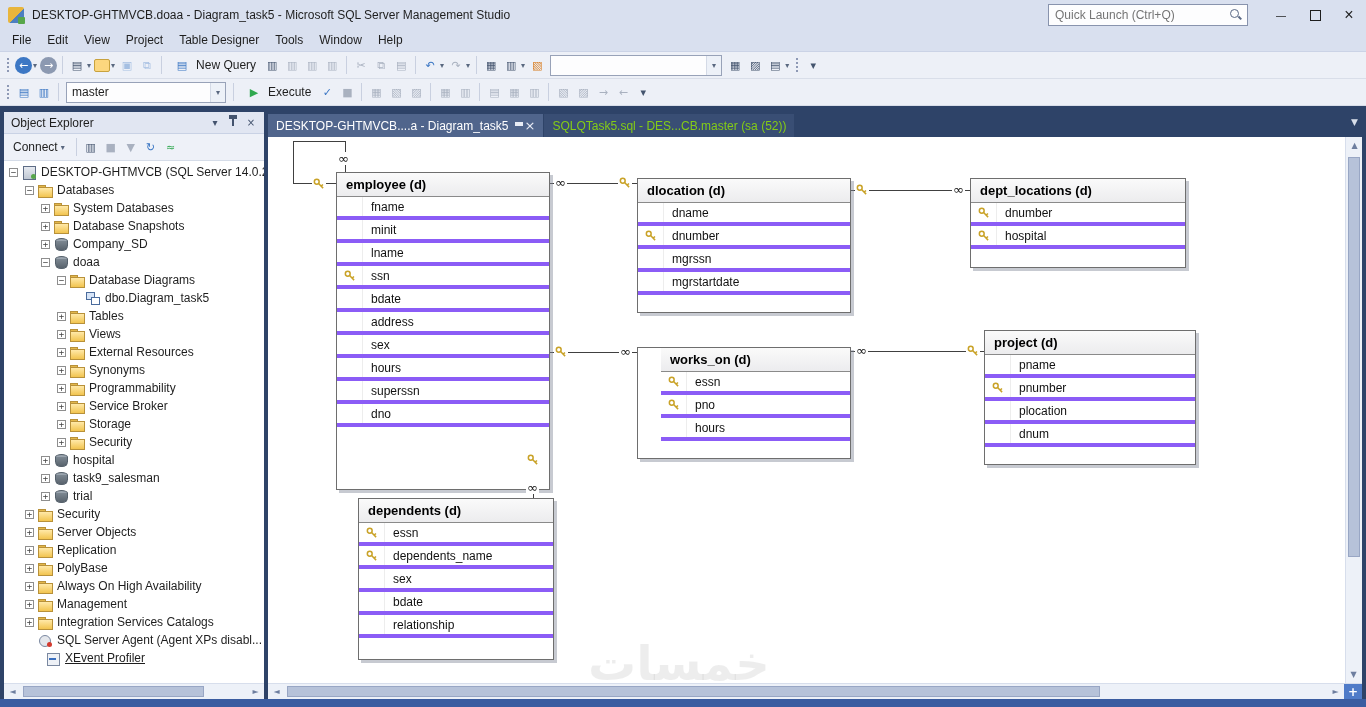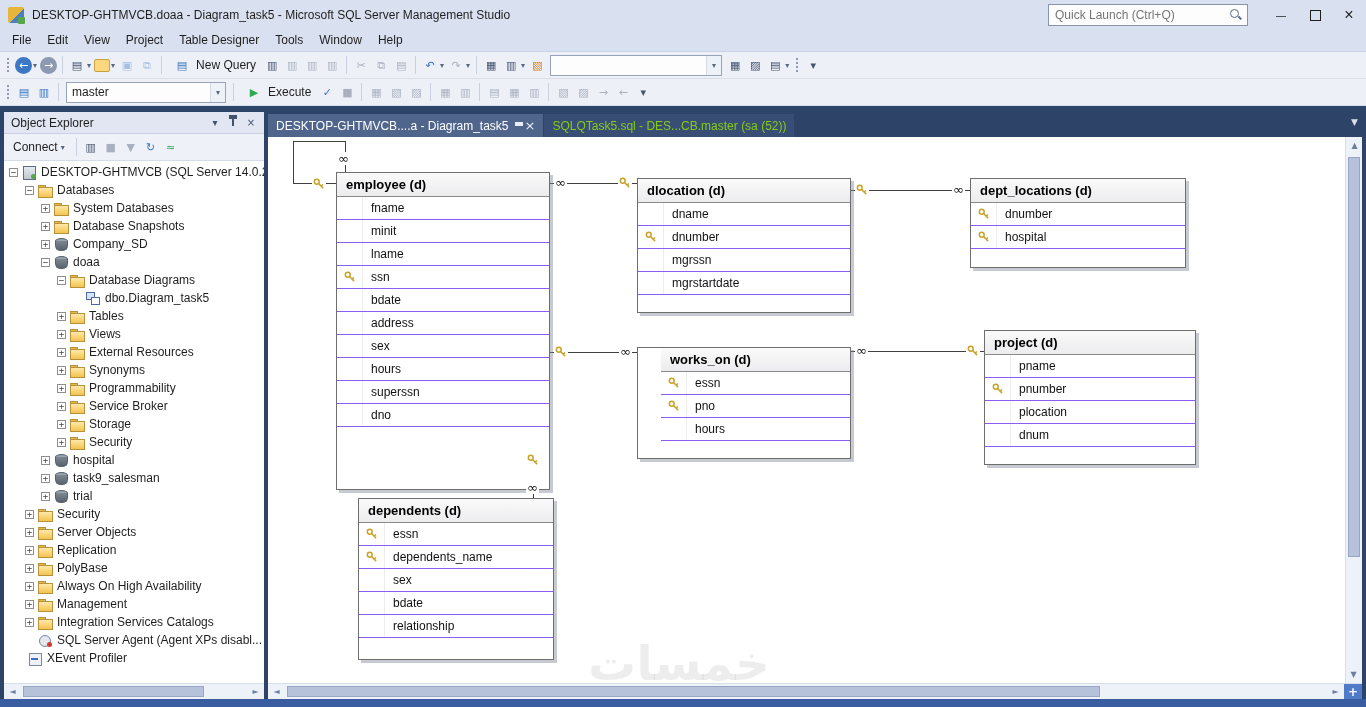--- a/index.html
+++ b/index.html
@@ -87,21 +87,21 @@
   .tab-pin { margin-left:9px; }
   .tab-pin .pinicon, .tab-pin .pinicon::before { background:#E8ECF5; }
   .tab-close { margin-left:7px; font-size:13px; color:#E8ECF5; font-family:"DejaVu Sans",sans-serif; }
   .strip-caret { position:absolute; right:4px; top:5px; color:#D8DEEA; font-size:9px; font-family:"DejaVu Sans",sans-serif; }
 
   .canvas { flex:1; position:relative; background:#fff; overflow:hidden; }
 
   
   .dtable { position:absolute; background:#fff; border:1px solid #6E6E6E; box-shadow:3px 3px 0 rgba(130,138,152,.45); z-index:2; }
   .dt-head { height:24px; background:linear-gradient(#FAFAFA,#ECECEE); border-bottom:1px solid #8A8A8A; font-weight:bold; font-size:13px; line-height:23px; padding-left:9px; color:#000; }
-  .dt-row { height:23px; display:flex; align-items:center; border-bottom:1px solid #8b5cf6; }
+  .dt-row { height:23px; display:flex; align-items:center; border-bottom:4px solid #8b5cf6; }
   .dt-key { width:26px; flex:0 0 26px; height:100%; display:flex; align-items:center; justify-content:center; border-right:1px solid #EDEDED; }
   .dt-name { padding-left:8px; font-size:12px; color:#111; }
 
   
   .rline-h { position:absolute; height:1px; background:#404040; z-index:1; }
   .rline-v { position:absolute; width:1px; background:#404040; z-index:1; }
   .rloop { position:absolute; border:1px solid #404040; background:transparent; z-index:1; }
   .rkey { position:absolute; z-index:3; width:14px; height:14px; background:#fff; display:flex; align-items:center; justify-content:center; }
   .rinf { position:absolute; z-index:3; background:#fff; font-family:"DejaVu Sans",sans-serif; font-size:13px; line-height:13px; color:#202020; padding:0 1px; }
 
@@ -382,21 +382,21 @@
         <div class="trow" style="padding-left: 21px;">
           <span class="exp">+</span>
           <span class="ic ic-folder"></span>
           <span class="tlabel">Integration Services Catalogs</span>
         </div>
         <div class="trow" style="padding-left: 21px;">
           <span class="exp none"></span>
           <span class="ic ic-agent"></span>
           <span class="tlabel">SQL Server Agent (Agent XPs disabl...</span>
         </div>
-        <div class="trow" style="padding-left: 11px;">
+        <div class="trow" style="padding-left: 29px; text-decoration: underline;">
           <span class="exp none"></span>
           <span class="ic ic-xevent"></span>
           <span class="tlabel">XEvent Profiler</span>
         </div>
       </div>
     <div class="oe-hscroll">
       <span class="harrow">◄</span>
       <span class="htrack">
           <span class="hthumb" style="width:80%"></span>
         </span>

